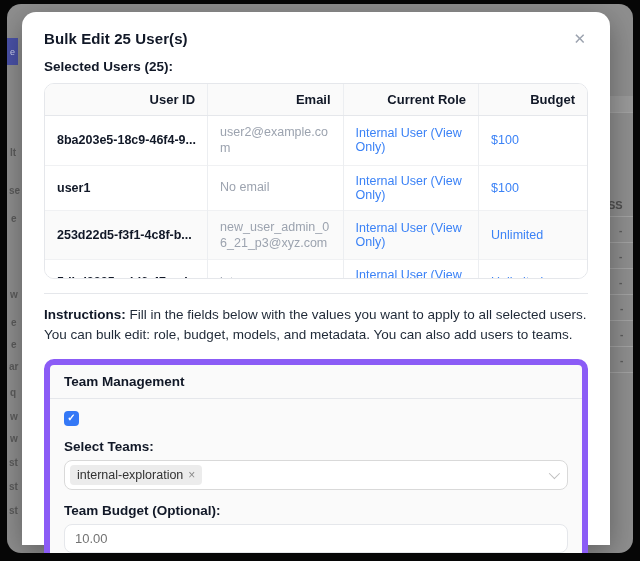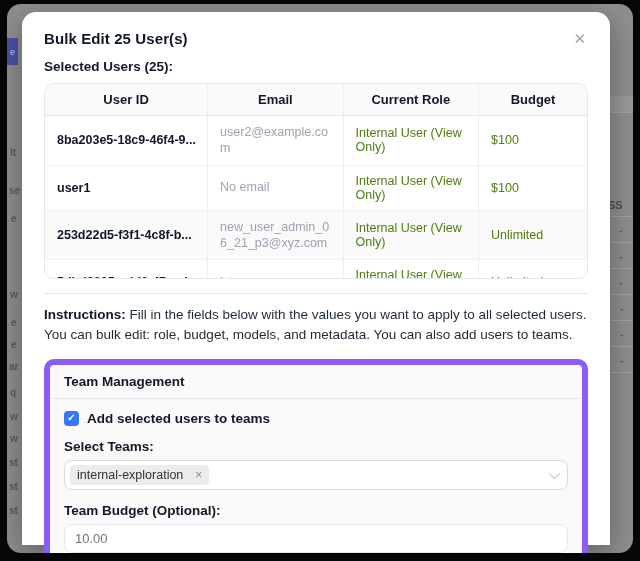--- a/index.html
+++ b/index.html
@@ -45,24 +45,24 @@
     font-family:"Liberation Sans", sans-serif;
   }
   .selected-label { margin-top:11px; font-size:13.5px; font-weight:700; color:#111827; }
 
   .table-wrap {
     margin-top:9px; border:1px solid #e5e7eb; border-radius:10px;
     overflow-y:auto; max-height:196px; background:#fff;
   }
   table { width:100%; border-collapse:collapse; table-layout:fixed; }
   th {
-    text-align:center; font-size:13px; font-weight:700; color:#111827;
+    text-align:right; font-size:13px; font-weight:700; color:#111827;
     background:#fafafa; padding:8px 12px; border-bottom:1px solid #e5e7eb;
   }
-  td { font-size:13px; color:#4d7c0f; padding:8px 12px; vertical-align:middle; }
+  td { font-size:13px; color:#3b82f6; padding:8px 12px; vertical-align:middle; }
   th + th, td + td { border-left:1px solid #eceef1; }
   tbody tr + tr td { border-top:1px solid #f0f1f3; }
   tbody tr:nth-child(3), tbody tr:nth-child(5) { background:#fafafa; }
   .col-userid{width:30%;} .col-email{width:25%;} .col-role{width:25%;} .col-budget{width:20%;}
   td.cell-userid { font-weight:700; color:#111827; font-size:12.5px; white-space:nowrap; overflow:hidden; }
   td.cell-email { color:#9ca3af; font-size:12.5px; word-break:break-all; line-height:1.3; }
   td.cell-role { font-size:12.5px; }
   td.cell-budget { font-size:12.5px; }
 
   .divider { margin-top:14px; border:none; border-top:1px solid #e5e7eb; }
@@ -85,21 +85,21 @@
   }
   .checkbox .tick { color:#fff; font-size:10px; font-weight:700; line-height:1; }
   .checkbox-label { font-size:13.5px; font-weight:600; color:#111827; }
   .field-label { margin-top:13px; font-size:13.5px; font-weight:700; color:#111827; }
   .select {
     margin-top:6px; height:30px; background:#fff; border:1px solid #d9d9d9;
     border-radius:8px; display:flex; align-items:center; padding:0 10px 0 5px;
     cursor:pointer;
   }
   .tag {
-    display:inline-flex; align-items:center; gap:12px; background:#ececec;
+    display:inline-flex; align-items:center; gap:5px; background:#ececec;
     border-radius:4px; padding:3px 7px; font-size:12.5px; color:#333;
   }
   .tag-x { color:#8c8c8c; font-size:12px; line-height:1; cursor:pointer; }
   .select-spacer { flex:1; }
   .chevron {
     width:8px; height:8px; border-right:1.6px solid #bfbfbf; border-bottom:1.6px solid #bfbfbf;
     transform:rotate(45deg) translateY(-2px);
   }
   .text-input {
     margin-top:6px; width:100%; height:29px; background:#fff;
@@ -203,21 +203,20 @@
     <p class="instructions"><b>Instructions:</b><span> Fill in the fields below with the values you want to apply to all selected users. You can bulk edit: role, budget, models, and metadata. You can also add users to teams.</span></p>
 
     <div class="card">
       <div class="card-header">Team Management</div>
       <div class="card-body">
 
         <div class="checkbox-row">
           <span class="checkbox">
               <span class="tick">✓</span>
             </span>
-          <span class="checkbox-label">Add selected users to teams</span>
         </div>
 
         <div class="field-label">Select Teams:</div>
         <div class="select">
           <span class="tag">
             <span>internal-exploration</span>
             <span class="tag-x">×</span>
           </span>
           <span class="select-spacer"></span>
           <span class="chevron"></span>

